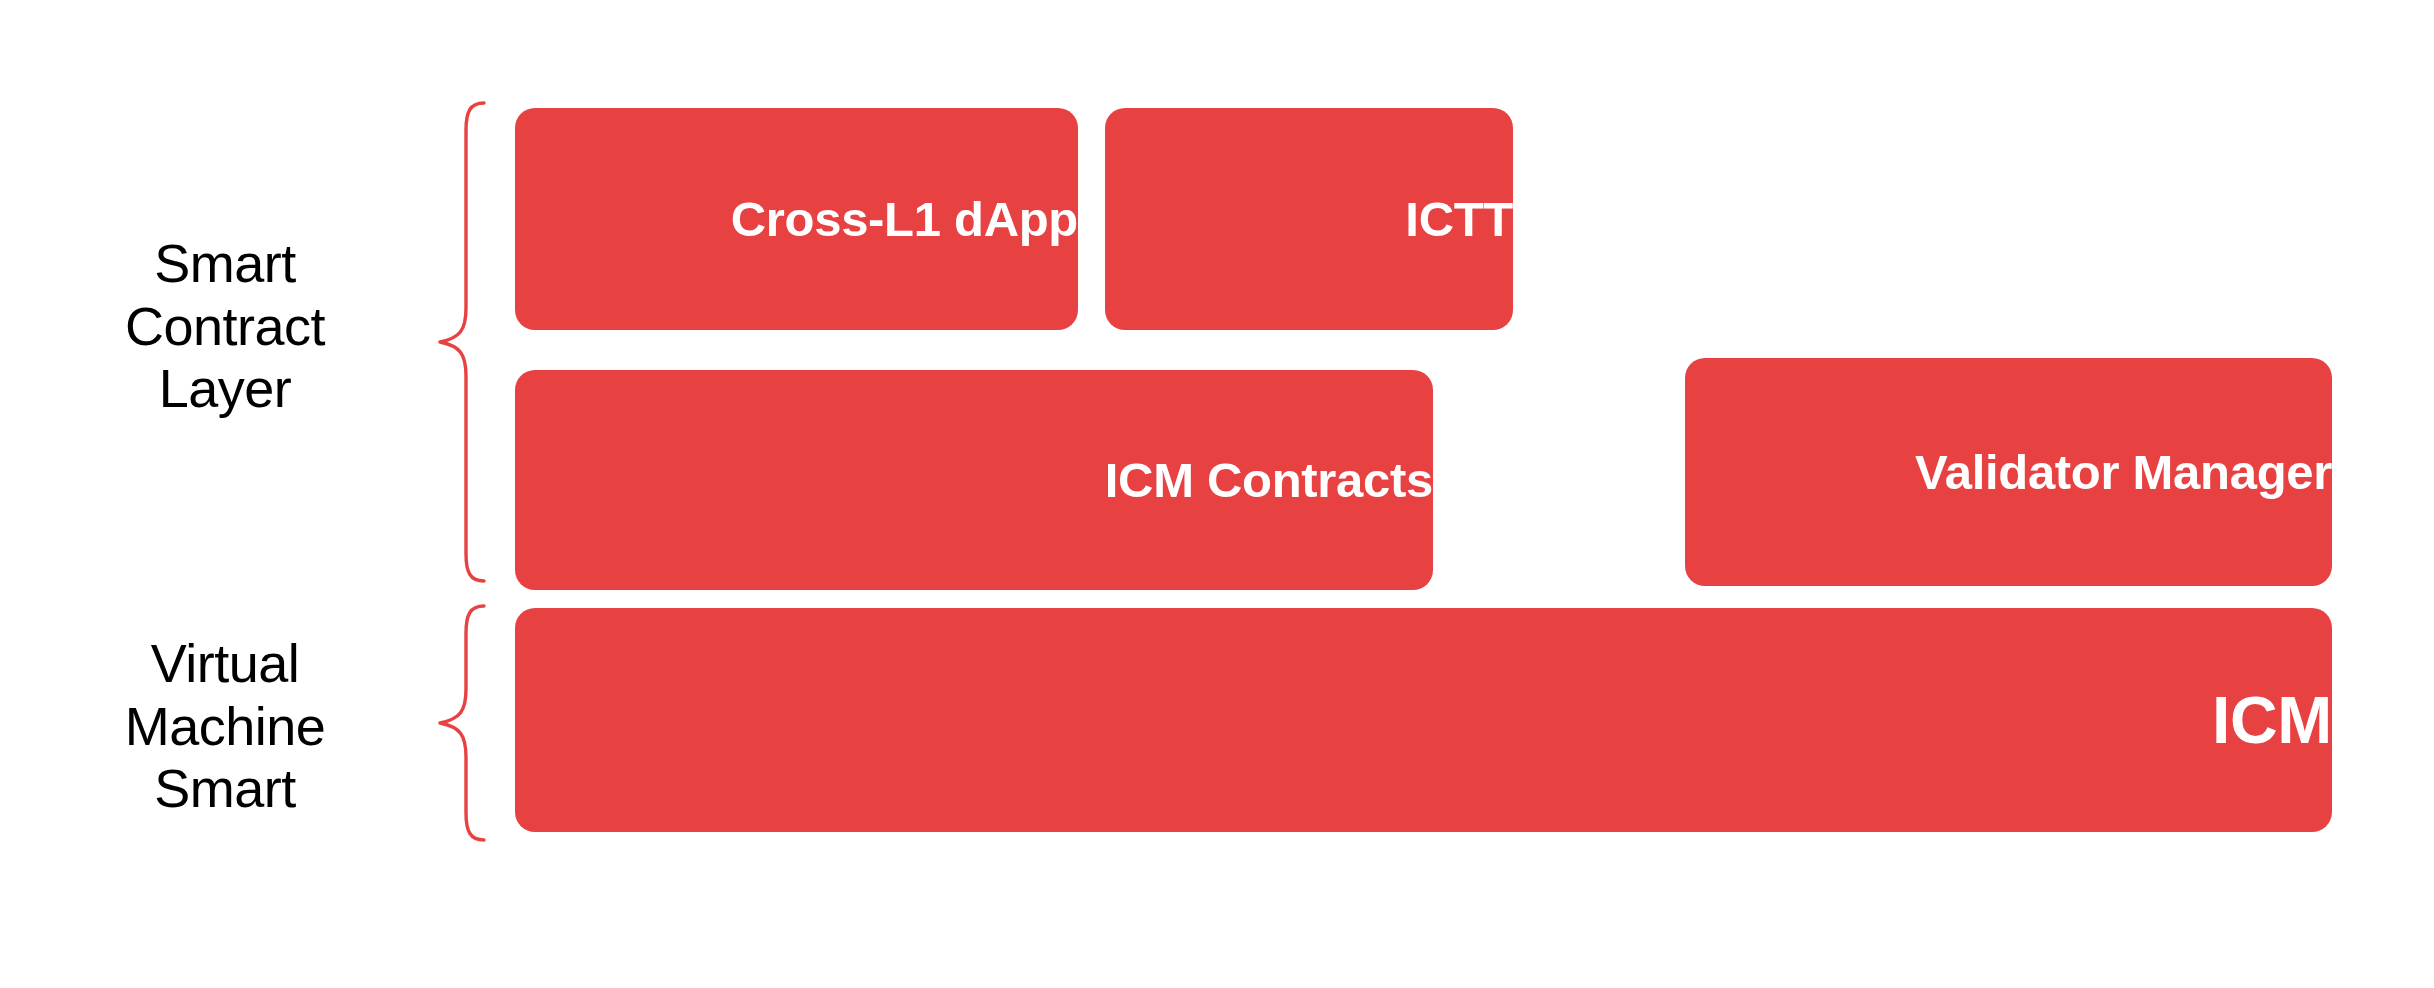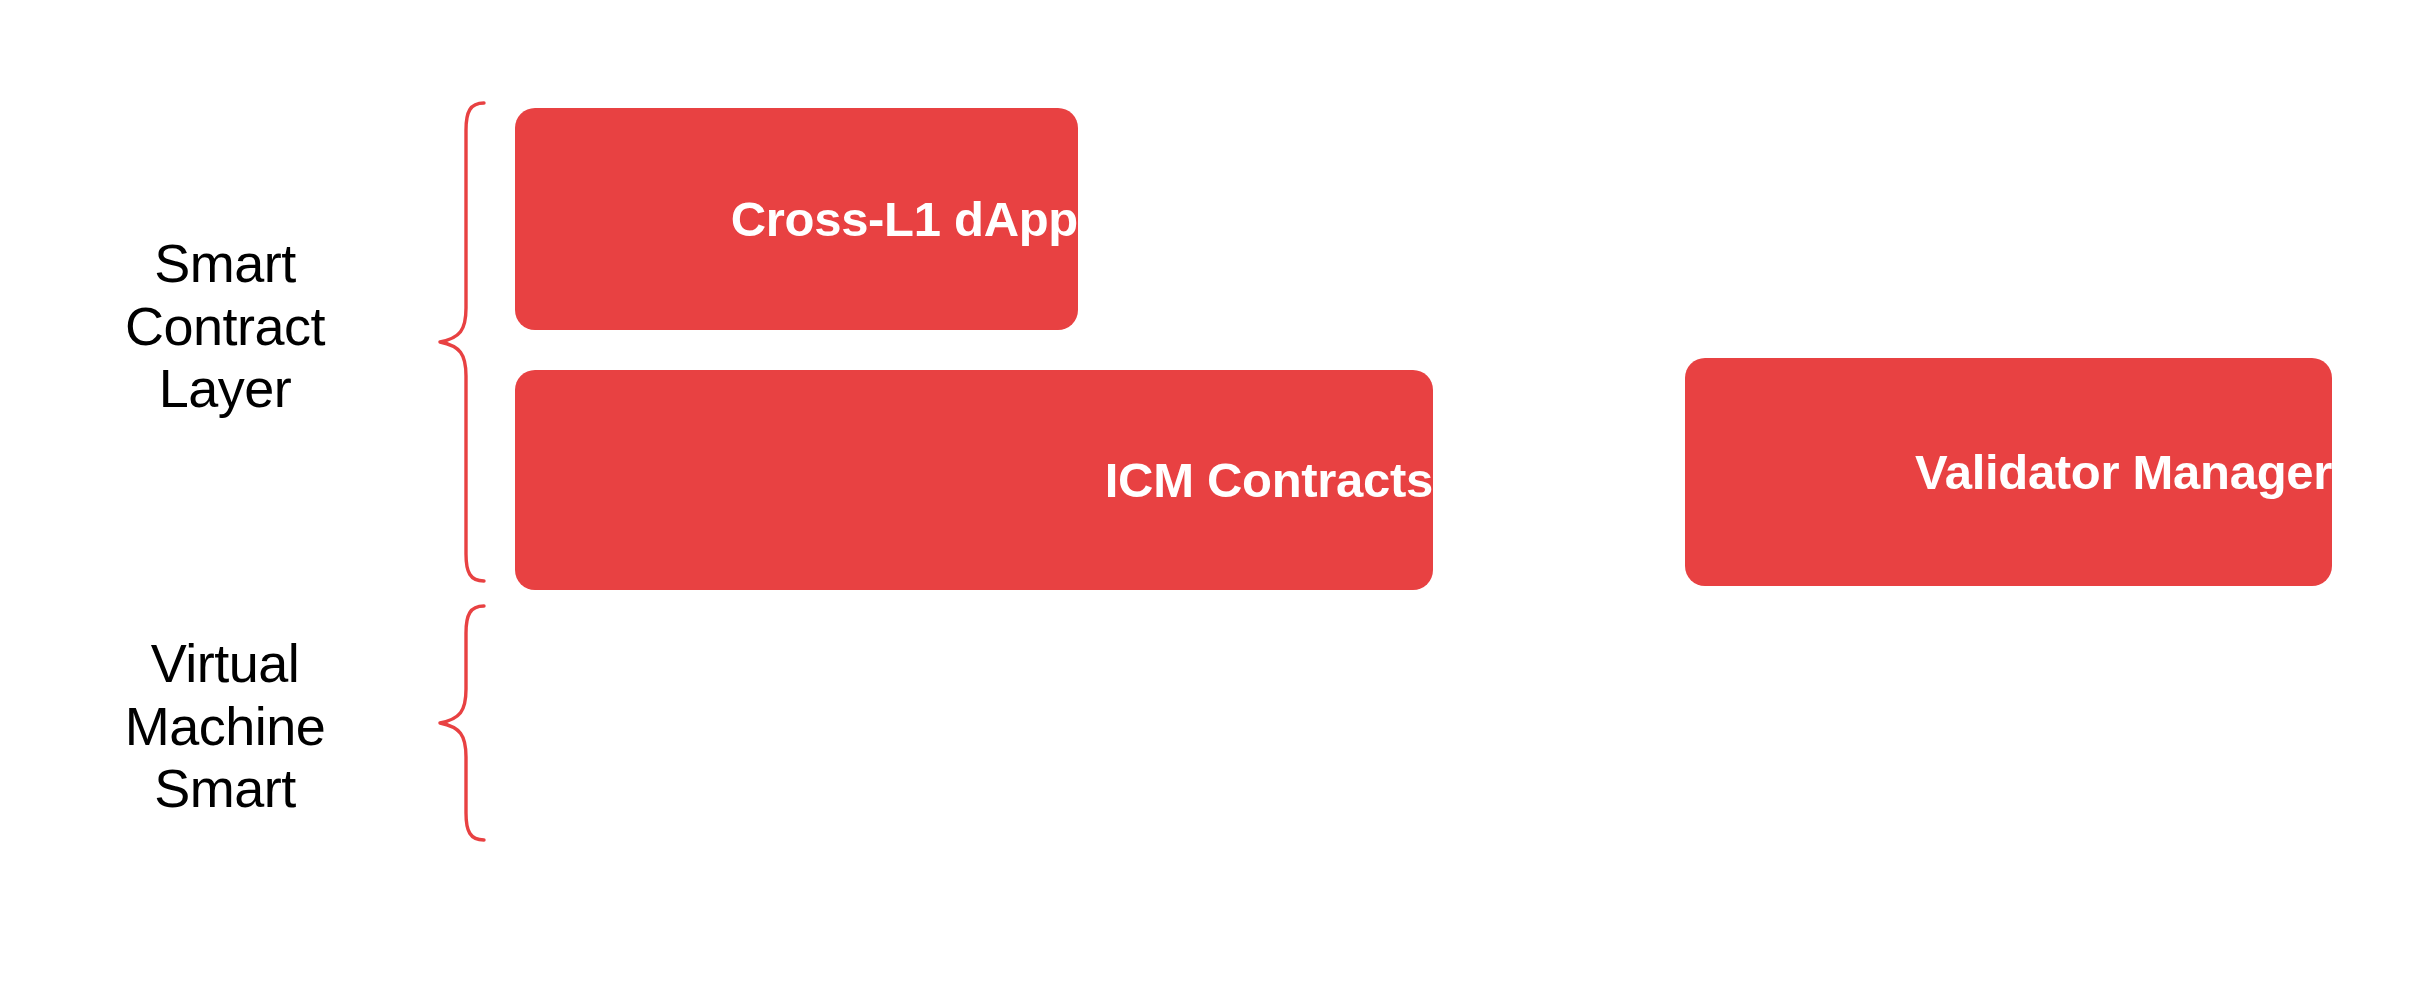--- a/index.html
+++ b/index.html
@@ -139,23 +139,29 @@
              C 34 108, 28 116, 8 120
              C 28 124, 34 132, 34 154
              L 34 210
              C 34 228, 38 237, 52 237" fill="none" stroke="#e84142" stroke-width="3.4" stroke-linecap="round" stroke-linejoin="round"></path>
   </svg>
 
   <div id="block-cross-l1-dapp" class="block">
     <span class="block-label">Cross-L1 dApp</span>
   </div>
 
+  <div id="block-ictt" class="block">
+    <span class="block-label">ICTT</span>
+  </div>
 
   <div id="block-icm-contracts" class="block">
     <span class="block-label">ICM Contracts</span>
   </div>
 
   <div id="block-validator-manager" class="block">
     <span class="block-label">Validator Manager</span>
   </div>
 
+  <div id="block-icm" class="block">
+    <span class="block-label">ICM</span>
+  </div>
 
 </div>
 
 </body></html>

